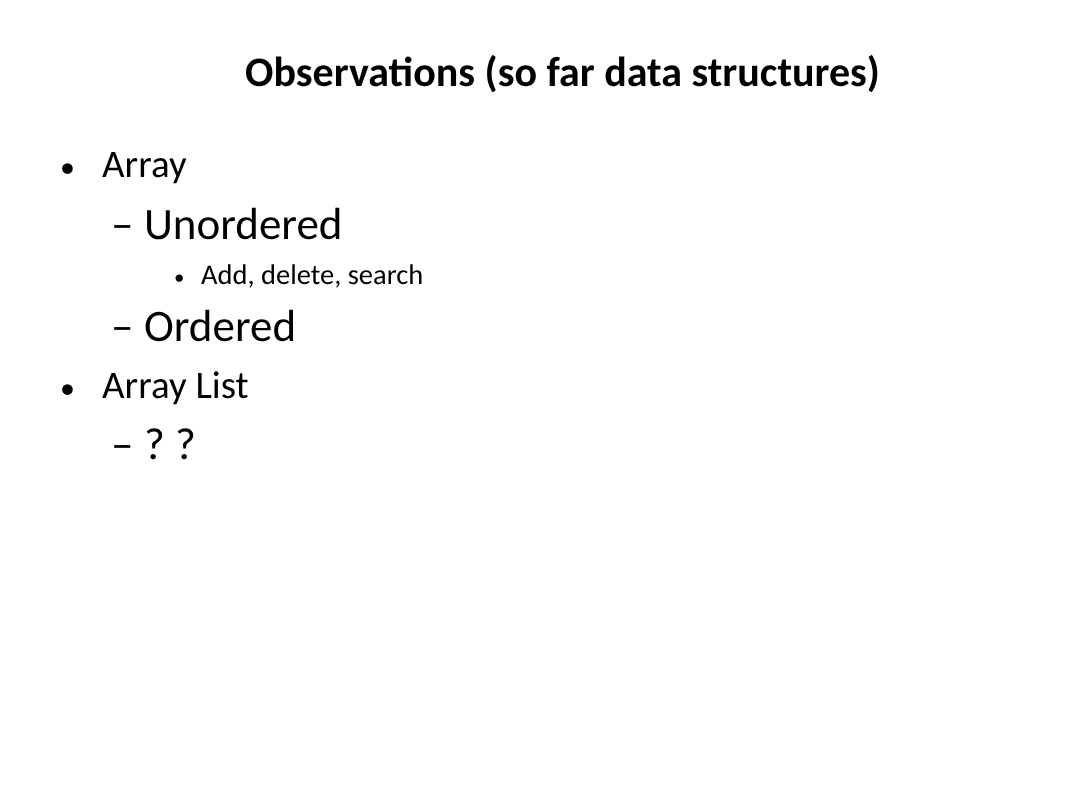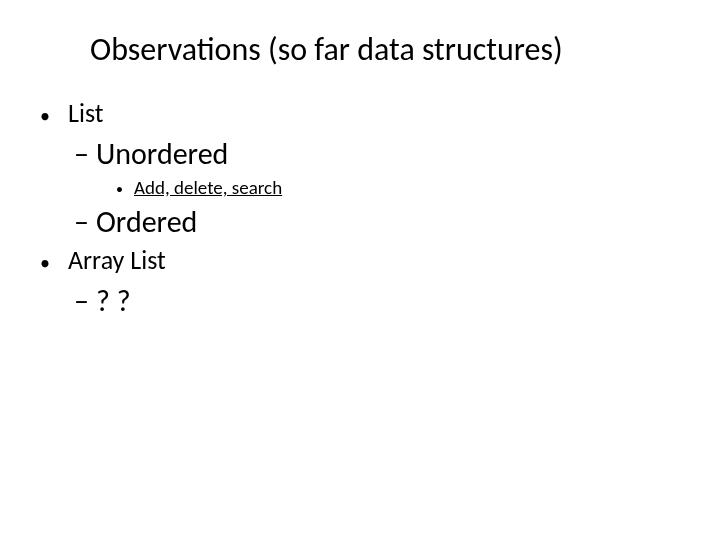--- a/index.html
+++ b/index.html
@@ -5,22 +5,23 @@
     * { margin: 0; padding: 0; box-sizing: border-box; }
     body {
       width: 720px;
       height: 540px;
       background: #fff;
       font-family: Calibri, "Segoe UI", Arial, sans-serif;
       color: #000;
       padding: 30px 40px;
     }
     .title {
-      font-size: 32px;
-      font-weight: 400;
+      font-size: 28px;
+      font-weight: 700;
+      text-align: center;
       margin-bottom: 28px;
       margin-left: 50px;
       margin-right: 20px;
     }
     .level1 {
       font-size: 26px;
       margin-left: 0;
       margin-bottom: 6px;
     }
     .level1 .bullet {
@@ -35,36 +36,35 @@
       margin-bottom: 4px;
     }
     .level2 .dash {
       display: inline-block;
       width: 22px;
     }
     .level3 {
       font-size: 19px;
       margin-left: 76px;
       margin-bottom: 4px;
-      text-decoration: underline;
     }
     .level3 .bullet {
       display: inline-block;
       width: 18px;
       font-size: 14px;
       vertical-align: middle;
     }
   </style>
 </head>
 <body>
 
 <div class="title">Observations (so far data structures)</div>
 
 <div class="level1">
-  <span class="bullet">•</span><span>List</span>
+  <span class="bullet">•</span><span>Array</span>
 </div>
 
 <div class="level2">
   <span class="dash">–</span><span>Unordered</span>
 </div>
 
 <div class="level3">
   <span class="bullet">•</span><span>Add, delete, search</span>
 </div>
 

